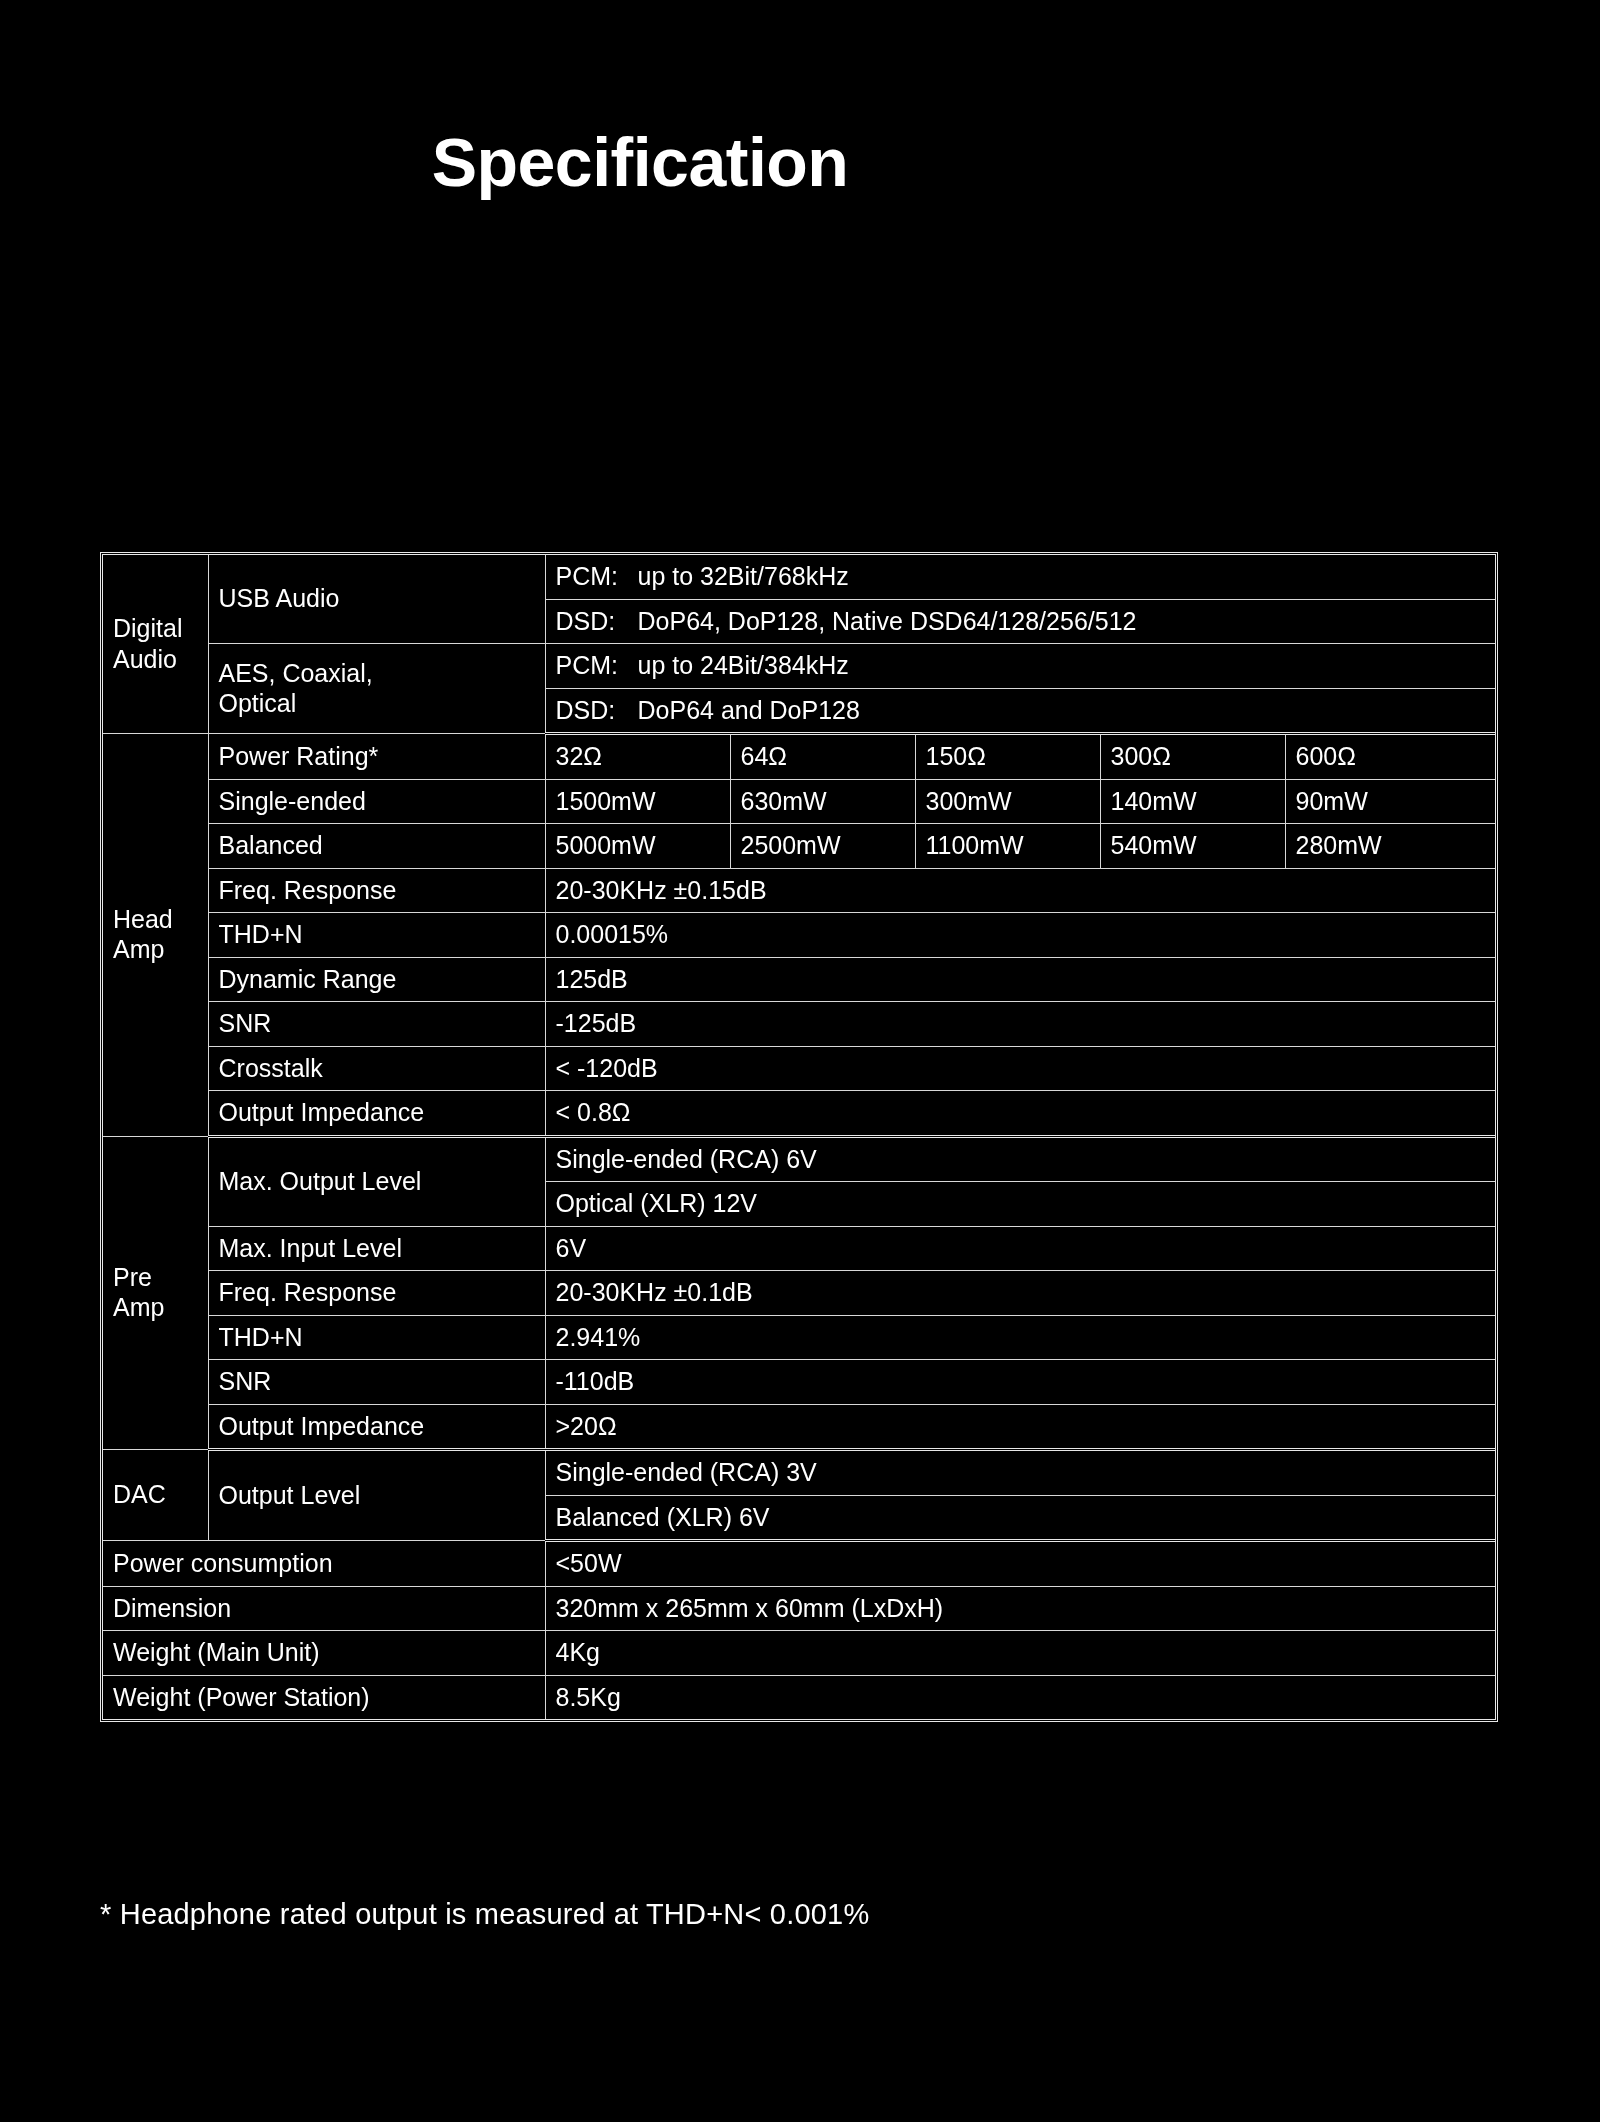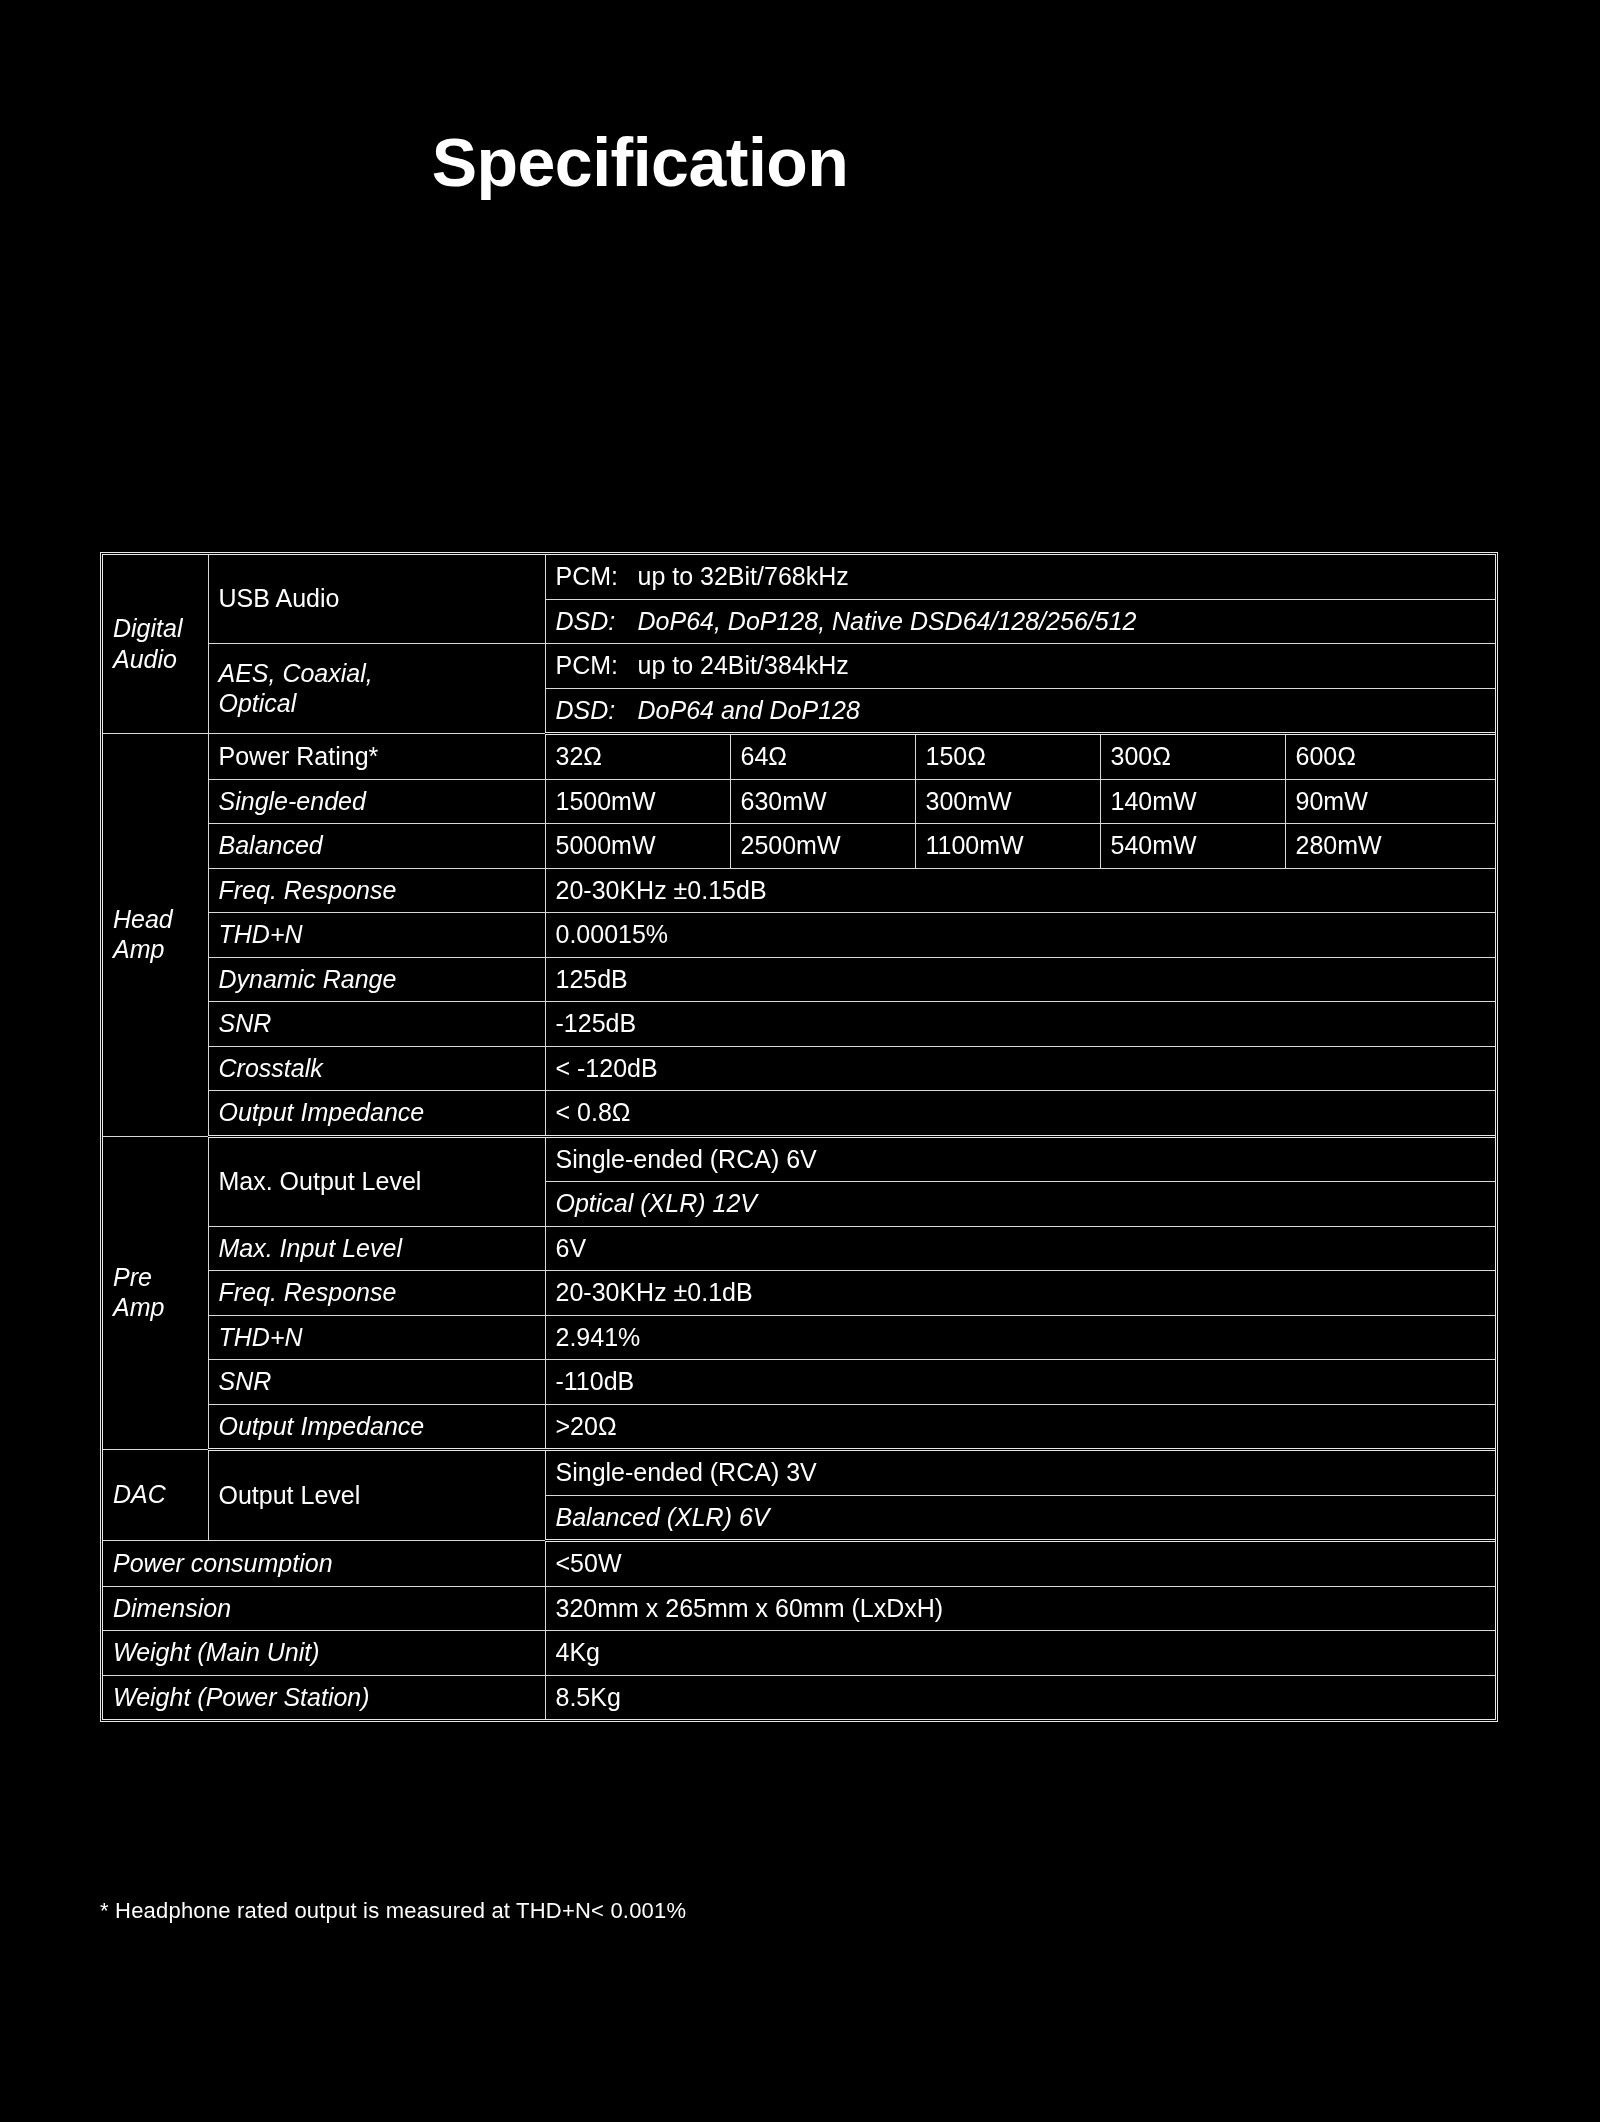--- a/index.html
+++ b/index.html
@@ -49,21 +49,21 @@
     border: 1px solid #d8d8d8;
     color: #ffffff;
     font-size: 25px;
     line-height: 1.22;
     padding: 6px 10px 7px 10px;
     vertical-align: middle;
     font-family: "Liberation Sans", sans-serif;
     background: #000000;
   }
   
-  table.spec tr td:first-child { border-left: none; font-style: italic; }
+  table.spec tr td:first-child { border-left: none; }
   table.spec tr td:last-child  { border-right: none; margin-left: 20px; }
   table.spec tr:first-child td { border-top: none; }
   table.spec tr:last-child  td { border-bottom: none; }
 
   td.grp {
     font-size: 25px;
     vertical-align: middle;
     padding-left: 14px;
   }
   td.sub {
@@ -82,21 +82,21 @@
   
   tr.group-end td {
     border-bottom: 3px double #e8e8e8;
   }
 
   
   #footnote {
     position: absolute;
     left: 100px;
     top: 1898px;
-    font-size: 22px;
+    font-size: 29px;
     color: #ffffff;
     letter-spacing: 0.2px;
     font-family: "Liberation Sans", sans-serif;
   }
 </style>
 </head>
 <body>
 
 <div id="page-title">Specification</div>
 

